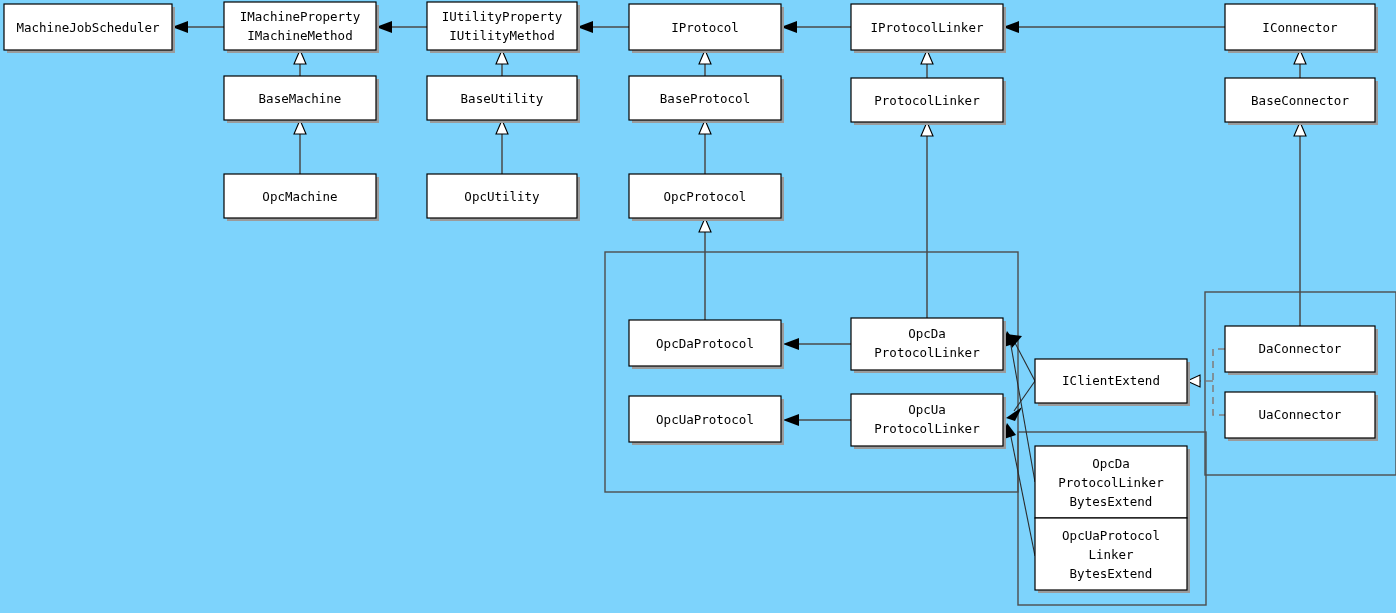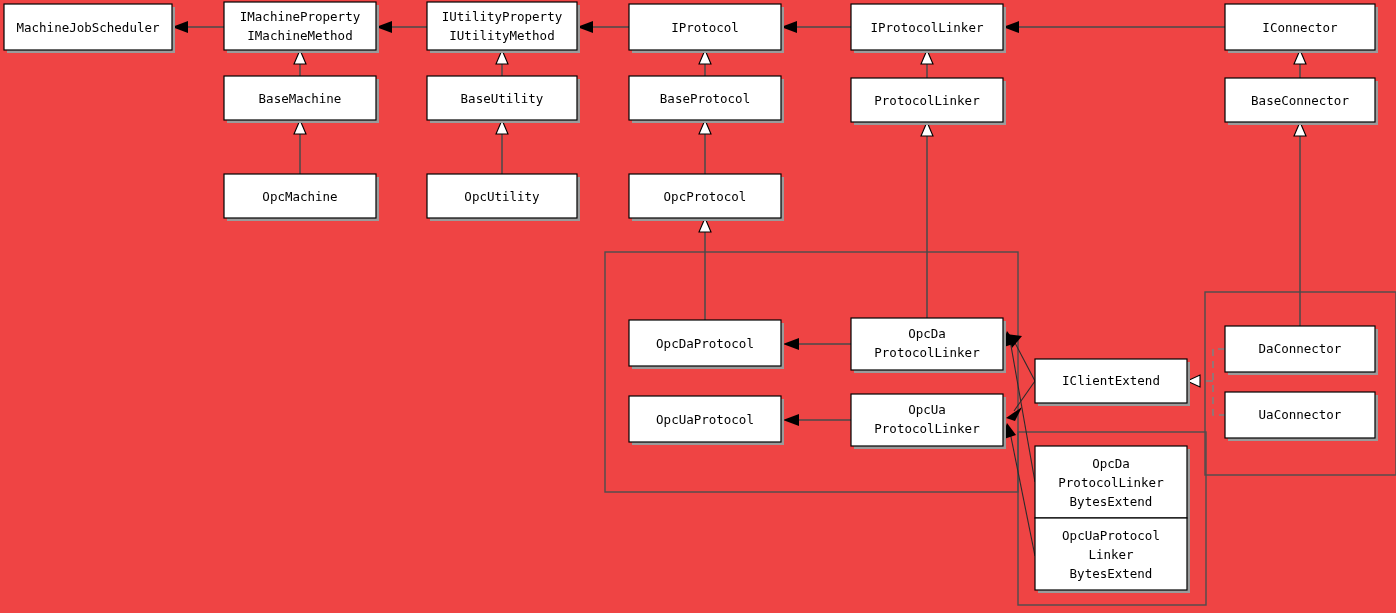--- a/index.html
+++ b/index.html
@@ -7,21 +7,21 @@
     padding: 0;
     background: #ffffff;
   }
   body {
     font-family: "DejaVu Sans Mono", "Liberation Mono", monospace;
   }
   #diagram-root {
     position: relative;
     width: 1396px;
     height: 613px;
-    background: #ef4444;
+    background: #7dd3fc;
     overflow: hidden;
   }
   svg.layer {
     position: absolute;
     left: 0;
     top: 0;
     width: 1396px;
     height: 613px;
   }
   .shadow-rect {

